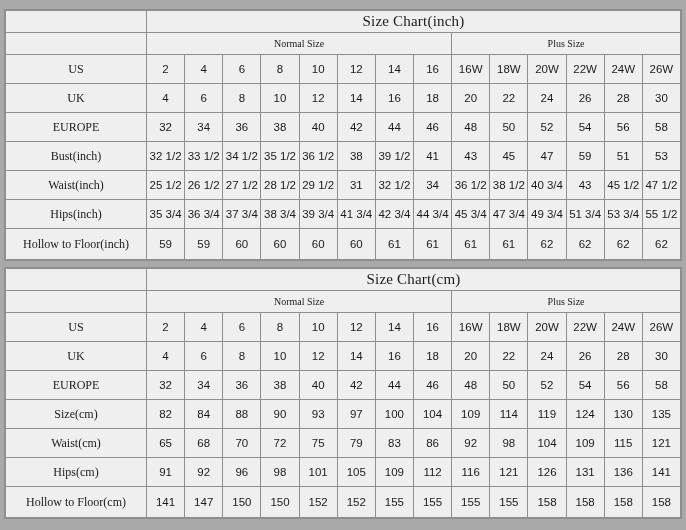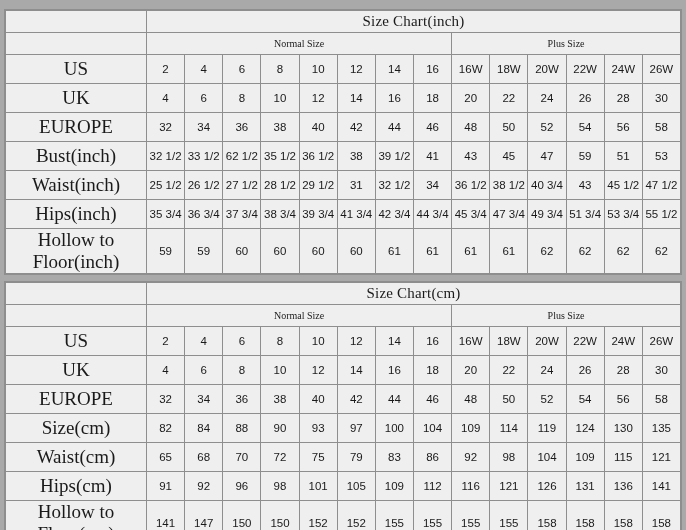--- a/index.html
+++ b/index.html
@@ -49,21 +49,21 @@
     letter-spacing: 0.2px;
   }
   .group-cell {
     font-size: 10px;
     height: 21px;
   }
   .blank-cell {
     background: #efefef;
   }
   .row-label {
-    font-size: 19px;
+    font-size: 12px;
     height: 28px;
   }
   .data-cell {
     font-size: 11.5px;
     height: 28px;
     font-family: "Liberation Sans", sans-serif;
     font-weight: bold;
   }
   .tall-row .row-label,
   .tall-row .data-cell {
@@ -139,21 +139,21 @@
           <td class="data-cell">50</td>
           <td class="data-cell">52</td>
           <td class="data-cell">54</td>
           <td class="data-cell">56</td>
           <td class="data-cell">58</td>
         </tr>
         <tr>
           <td class="row-label col-label">Bust(inch)</td>
           <td class="data-cell">32 1/2</td>
           <td class="data-cell">33 1/2</td>
-          <td class="data-cell">62 1/2</td>
+          <td class="data-cell">34 1/2</td>
           <td class="data-cell">35 1/2</td>
           <td class="data-cell">36 1/2</td>
           <td class="data-cell">38</td>
           <td class="data-cell">39 1/2</td>
           <td class="data-cell">41</td>
           <td class="data-cell">43</td>
           <td class="data-cell">45</td>
           <td class="data-cell">47</td>
           <td class="data-cell">59</td>
           <td class="data-cell">51</td>

